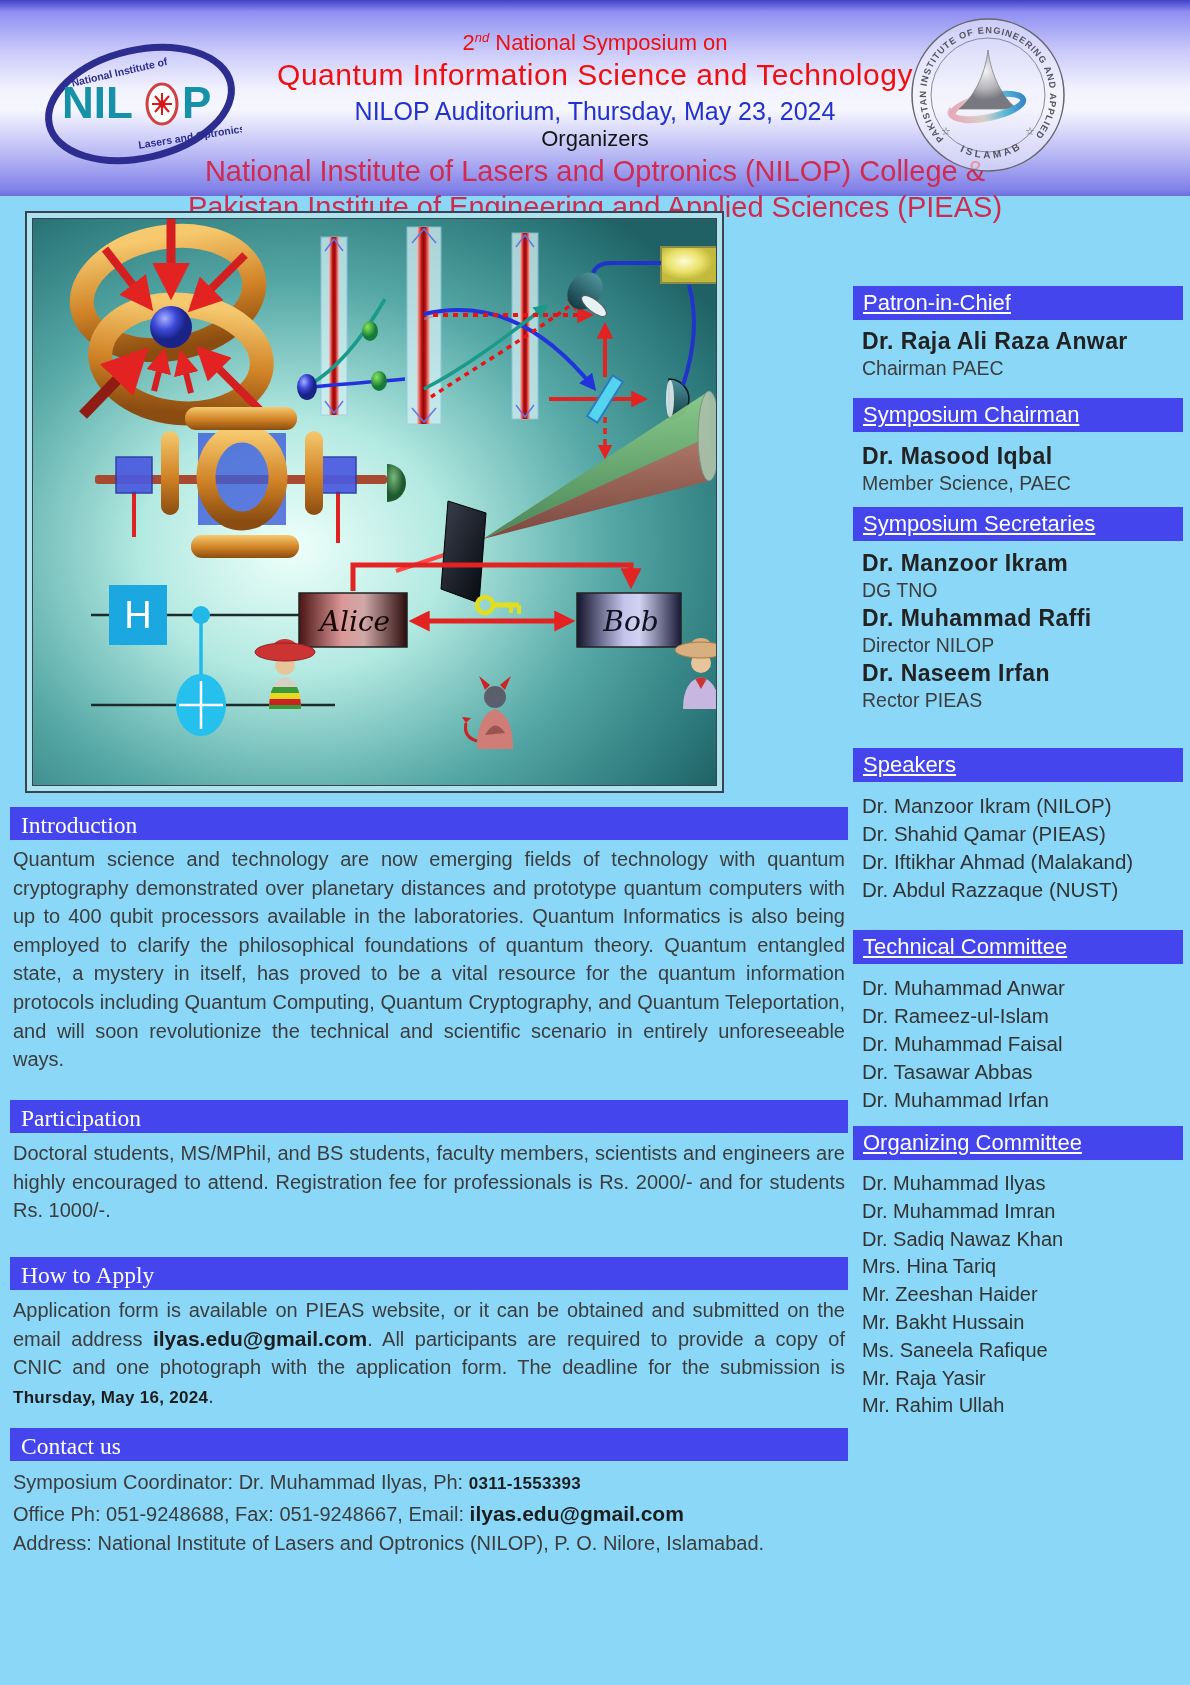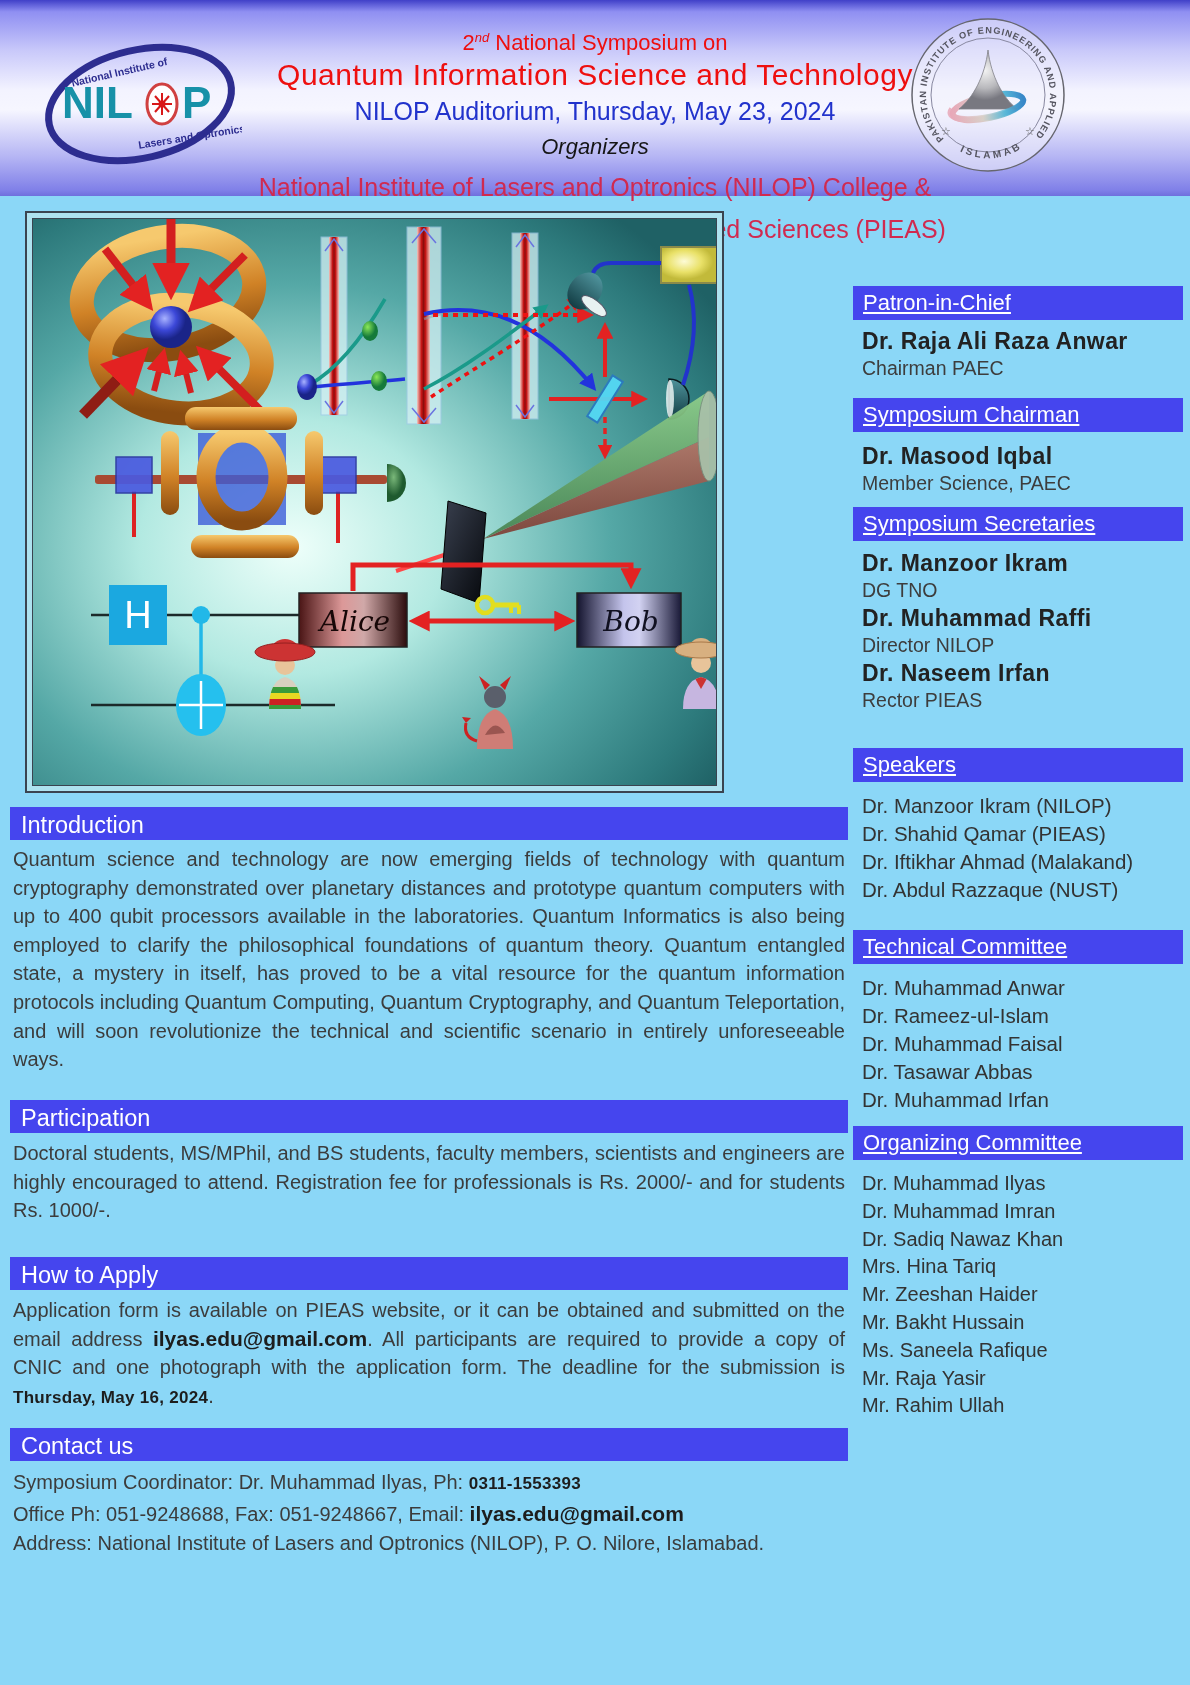--- a/index.html
+++ b/index.html
@@ -13,35 +13,35 @@
   
   .header{
     position:absolute; left:0; top:0; width:1190px; height:196px;
     background:linear-gradient(180deg,#4040c8 0%,#8f8ff2 6%,#c9c9fa 26%,#f3f3ff 46%,#f6f6ff 56%,#b5b5f4 80%,#8080e8 97%,#6f6fdd 100%);
     text-align:center;
   }
   .h-line1{padding-top:30px;font-size:22px;color:var(--title-red,#ee0f0f);}
   .h-line1 sup{font-size:13px;font-style:italic;}
   .h-title{font-size:30px;color:var(--title-red,#ee0f0f);margin-top:2px;letter-spacing:.5px;}
   .h-venue{font-size:25px;color:var(--venue-blue,#2233cc);margin-top:5px;}
-  .h-org{font-size:22px;color:#151515;margin-top:8px;font-style:italic;}
-  .h-inst{font-size:25px;color:var(--organizer-crimson,#d02a50);margin-top:13px;}
+  .h-org{font-size:22px;color:#151515;margin-top:0;}
+  .h-inst{font-size:29px;color:var(--organizer-crimson,#d02a50);margin-top:3px;}
   .logo-nilop{position:absolute;left:38px;top:26px;}
   .logo-pieas{position:absolute;left:903px;top:10px;}
   
   .figure-frame{
     position:absolute;left:25px;top:211px;
     border:2px solid #3a4450;background:#aee2ef;padding:5px;
   }
   .figure-frame svg{display:block;border:1px solid #3a4450;}
   
   .bar{
     position:absolute;left:10px;width:838px;height:33px;box-sizing:border-box;
     background:var(--bar,#4545ee);color:#fff;font-size:23.5px;
-    padding:3px 0 0 11px;display:flex;align-items:center;
+    padding:3px 0 0 11px;display:flex;align-items:center;font-family:Liberation Serif, serif;
   }
   .ltext{position:absolute;left:13px;width:832px;font-size:20px;line-height:28.6px;text-align:justify;color:var(--body-text,#3c3c3c);}
   .ltext b{color:#1d1d1d;font-size:21px;}
   .ltext .big-b{font-size:17px;letter-spacing:.3px;}
   
   .sidebar{position:absolute;left:853px;top:286px;width:330px;}
   .sbar{
     background:var(--bar,#4545ee);color:#fff;font-size:22px;height:34px;
     box-sizing:border-box;display:flex;align-items:center;padding-left:10px;text-decoration:underline;
   }

